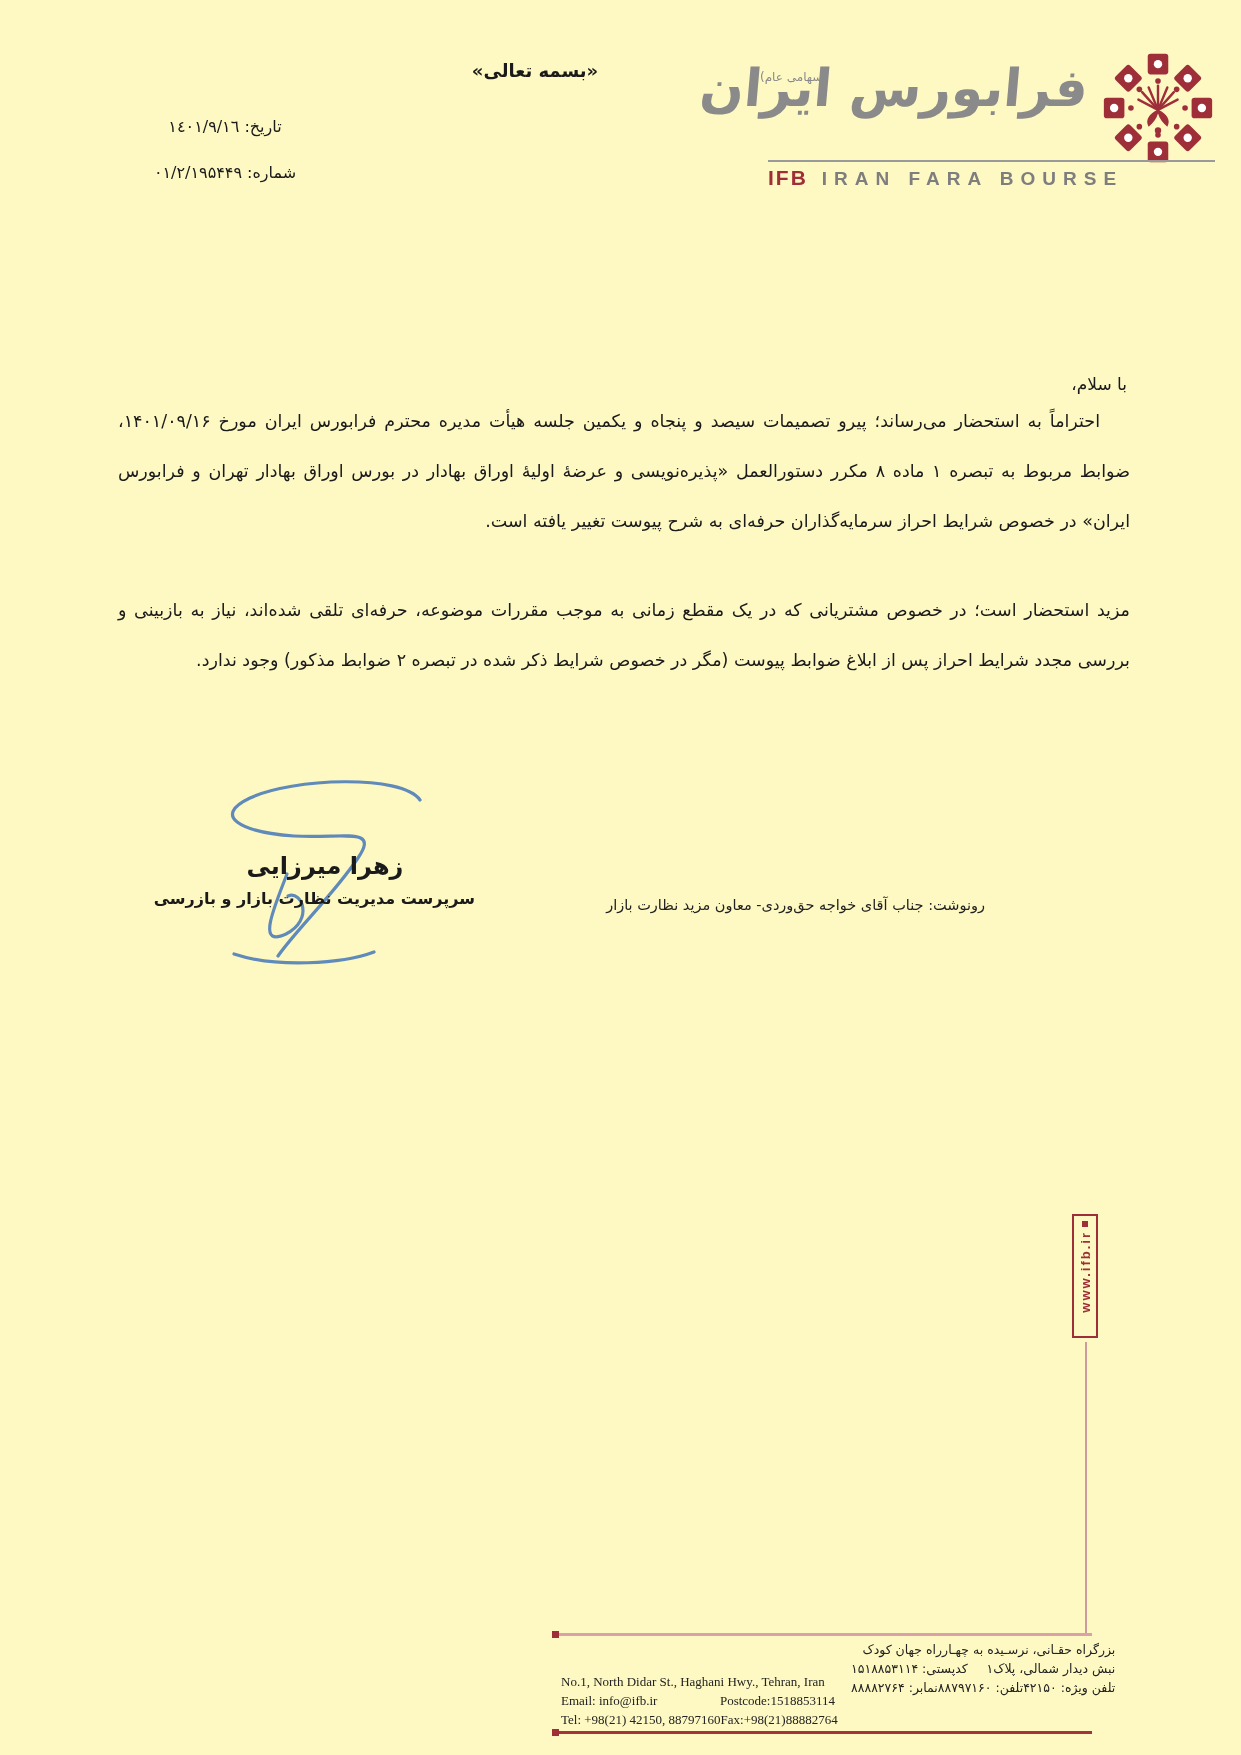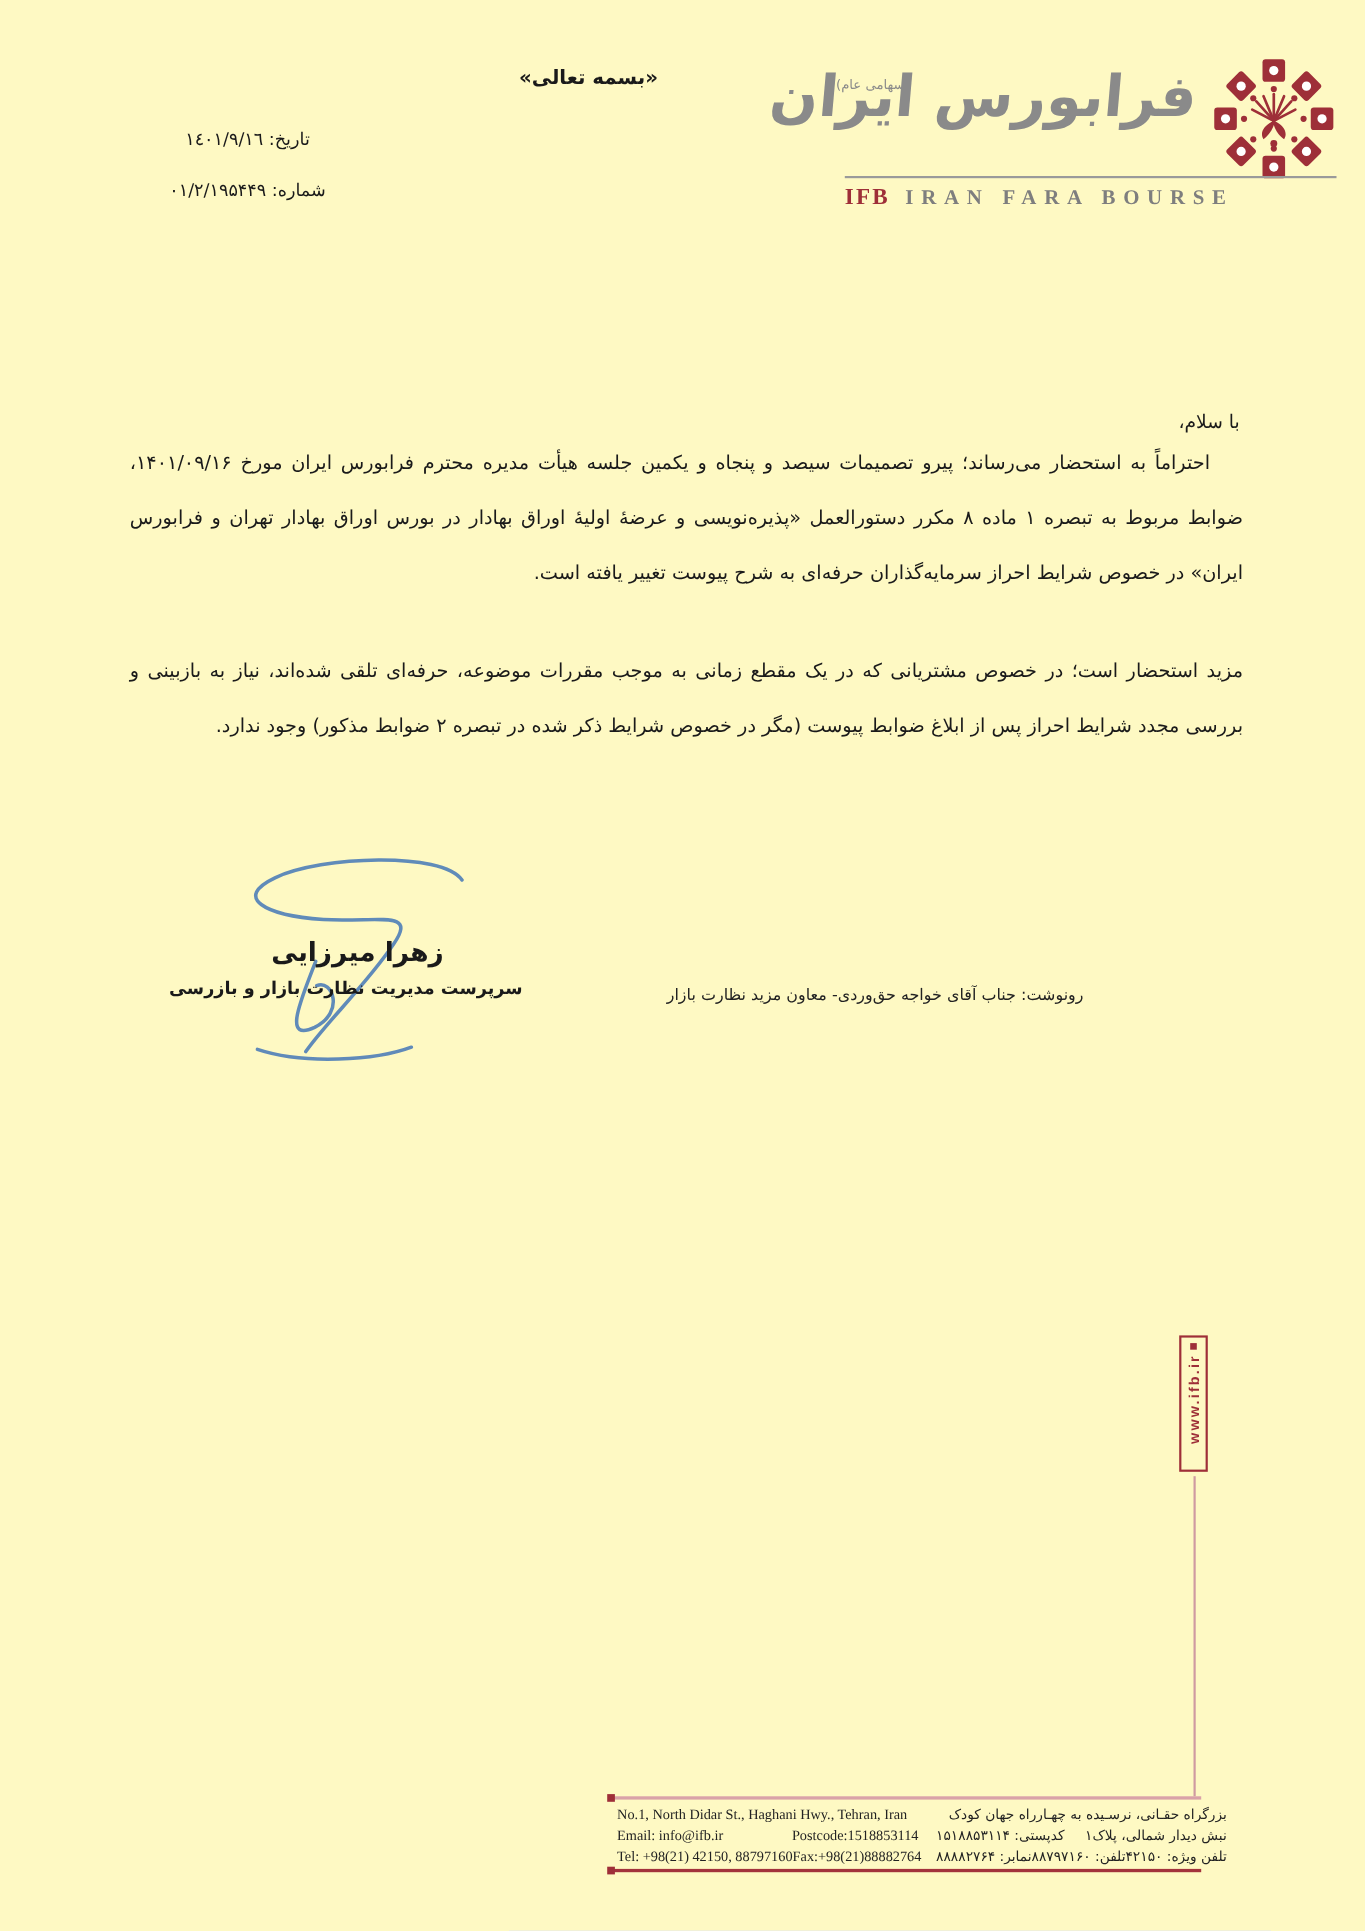--- a/index.html
+++ b/index.html
@@ -13,21 +13,21 @@
   
   .bismillah{top:60px;left:430px;width:210px;text-align:center;font-size:18px;font-weight:bold;}
   .meta{top:104px;left:130px;width:190px;direction:rtl;text-align:center;font-size:16px;line-height:46px;}
   .meta .row{white-space:nowrap;}
 
   .logo-fa{top:58px;left:700px;width:400px;direction:rtl;text-align:left;
     color:#8a8a8a;font-size:52px;font-weight:bold;transform:skewX(-5deg);white-space:nowrap;}
   .logo-fa-small{top:70px;left:760px;color:#8a8a8a;font-size:12px;direction:rtl;}
   .logo-divider{top:160px;left:768px;width:447px;height:2px;background:#9a9a9a;}
   .logo-en{top:166px;left:768px;width:447px;display:flex;align-items:baseline;gap:14px;
-    font-family:Liberation Serif, serif;font-weight:bold;}
+    font-family:Liberation Sans, sans-serif;font-weight:bold;}
   .logo-en .ifb{color:#9e2f38;font-size:21px;letter-spacing:2px;}
   .logo-en .rest{color:#7e7e7e;font-size:19px;letter-spacing:7px;flex:1;text-align:justify;}
   .emblem{top:52px;left:1100px;}
 
   
   .recipient{top:282px;right:171px;direction:rtl;font-size:19.5px;font-weight:bold;white-space:nowrap;}
   .salutation{top:374px;right:114px;direction:rtl;font-size:17px;}
   .para{right:111px;width:1012px;direction:rtl;text-align:justify;font-size:17.5px;line-height:50px;}
   .para1{top:396px;text-indent:30px;}
   .para2{top:585px;}
@@ -48,21 +48,21 @@
     font-family:"Liberation Sans",sans-serif;font-size:13px;font-weight:bold;letter-spacing:2px;}
   .www-tail{top:1342px;left:1085px;width:2px;height:291px;background:#cf9ba1;}
 
   
   .footer{top:1633px;left:557px;width:535px;}
   .f-rule-top{position:relative;height:3px;background:#d9a2a8;}
   .f-rule-bottom{position:relative;height:3px;background:#a3333c;}
   .f-sq{position:absolute;left:-5px;top:-2px;width:7px;height:7px;background:#9e2f38;}
   .f-body{display:flex;direction:ltr;padding:3px 0 2px 0;}
   .f-en{width:286px;box-sizing:border-box;padding:1px 8px 0 4px;
-    font-family:"Liberation Serif",serif;font-size:13px;line-height:19px;color:#222;}
+    font-family:"Liberation Serif",serif;font-size:13px;line-height:19px;color:#222;margin-top:32px;}
   .f-en .l{display:flex;justify-content:space-between;white-space:nowrap;}
   .f-div{width:1px;background:#555;}
   .f-fa{flex:1;box-sizing:border-box;padding:1px 4px 0 8px;direction:rtl;
     font-size:12.5px;line-height:19px;color:#222;}
   .f-fa .l{display:flex;justify-content:space-between;white-space:nowrap;}
 </style>
 </head>
 <body>
 
 <div class="page">

